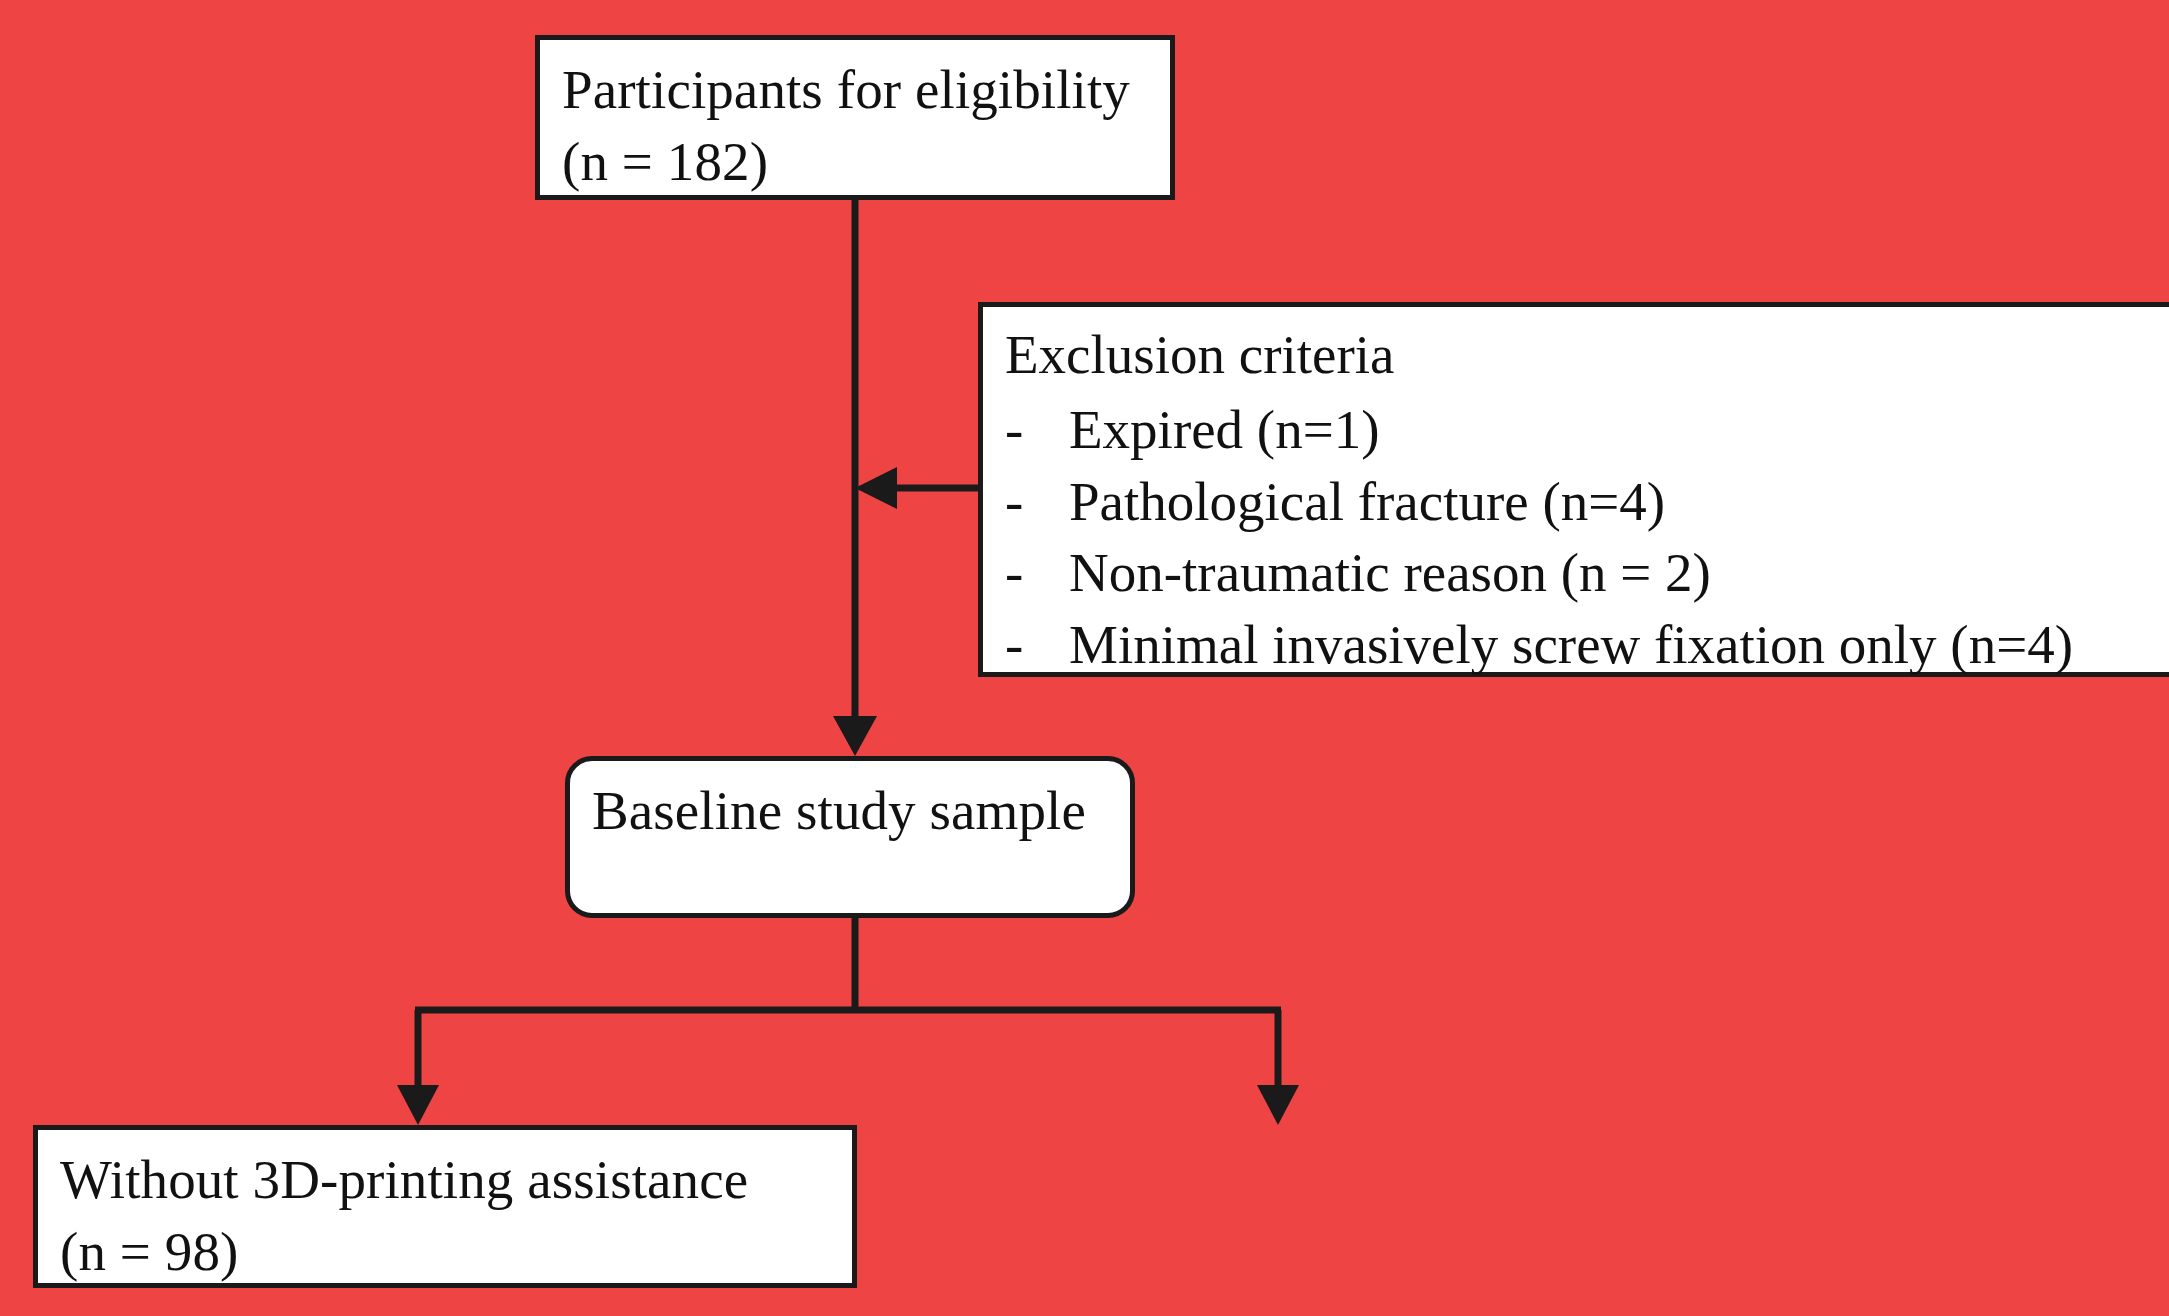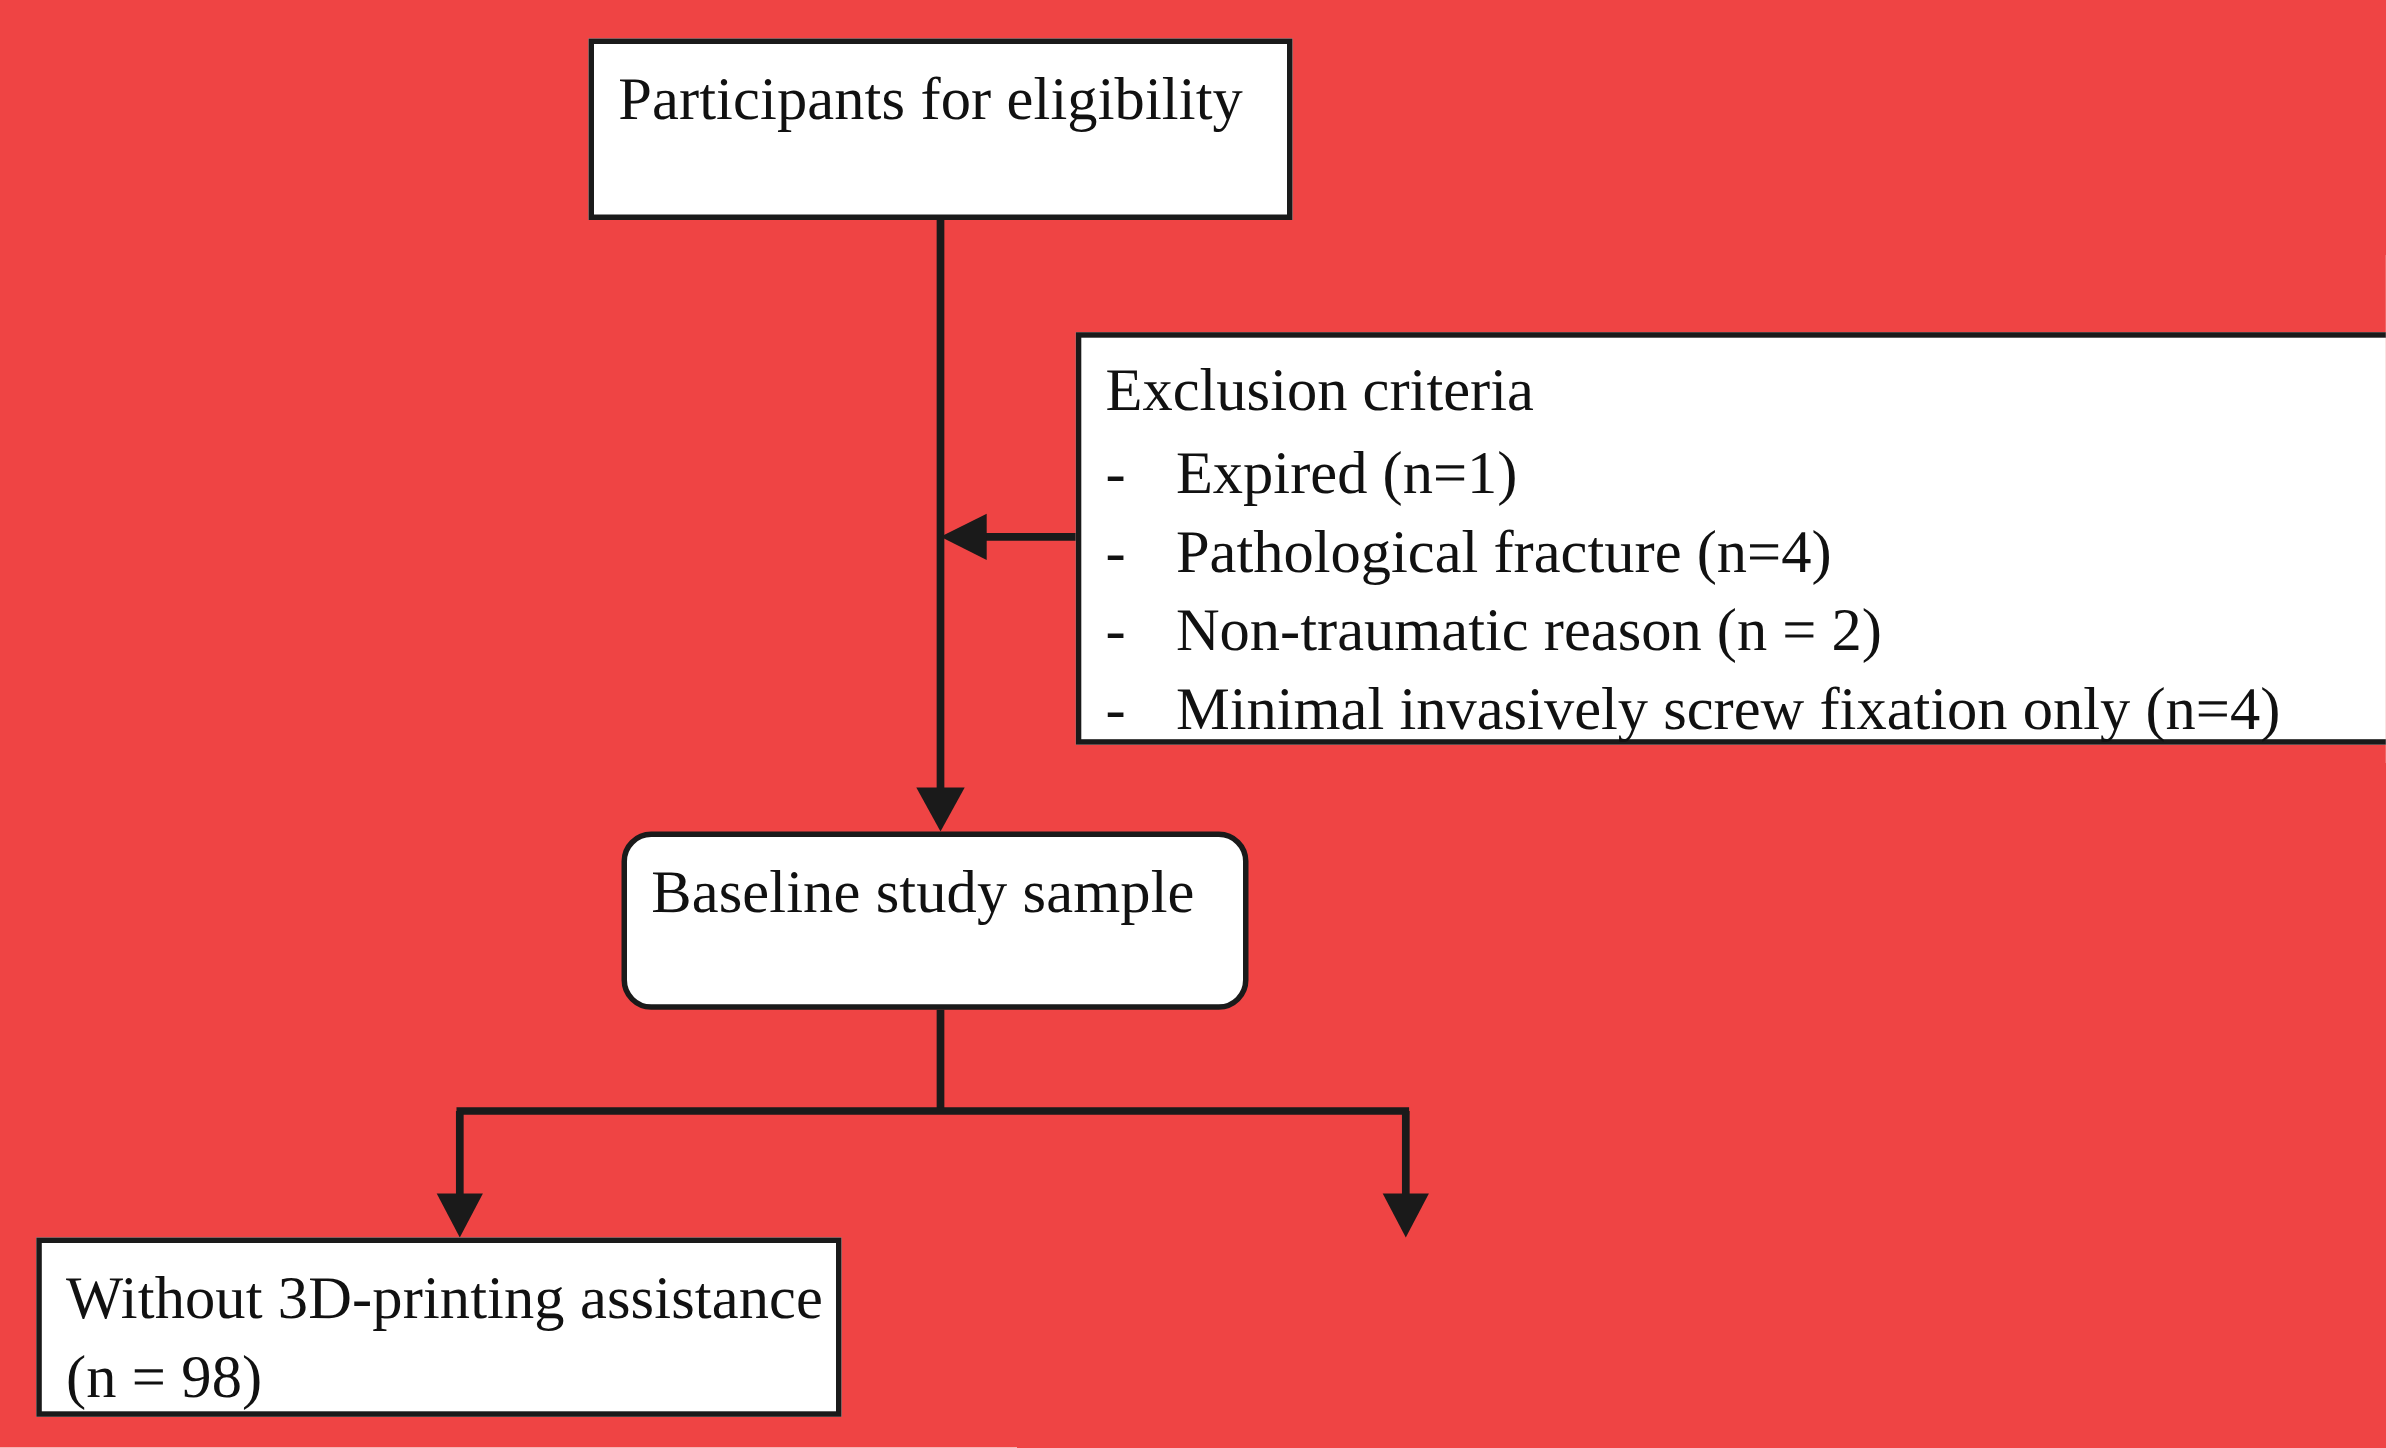--- a/index.html
+++ b/index.html
@@ -47,21 +47,21 @@
   #node-participants {
     left: 535px;  top: 35px;   width: 640px;  height: 165px;
   }
   #node-exclusion {
     left: 978px;  top: 302px;  width: 1199px; height: 375px;
   }
   #node-baseline {
     left: 565px;  top: 756px;  width: 570px;  height: 162px; border-radius: 27px;
   }
   #node-without {
-    left: 33px;   top: 1125px; width: 732px;  height: 163px;
+    left: 33px;   top: 1125px; width: 824px;  height: 163px;
   }
   #node-with {
     left: 940px;  top: 1125px; width: 685px;  height: 163px;
   }
   
   .excl-title {
     font-size: 55px;
     line-height: 1.22;
     white-space: nowrap;
   }
@@ -119,20 +119,21 @@
 
     <g>
       <line x1="1278" y1="1010" x2="1278" y2="1110" stroke="#1a1a1a" stroke-width="7"></line>
       <path d="M1278,1125 L1257,1085 L1299,1085 Z" fill="#1a1a1a"></path>
     </g>
   </svg>
 
   <div class="node" id="node-participants">
     <div class="node-inner">
       <div class="line">Participants for eligibility</div>
+      <div class="line">(n = 182)</div>
     </div>
   </div>
 
   <div class="node" id="node-exclusion">
     <div class="node-inner">
       <div class="excl-title">Exclusion criteria</div>
       <ul class="excl-list">
         <li class="excl-item">
           <span class="excl-dash">-</span>
           <span>Expired (n=1)</span>

